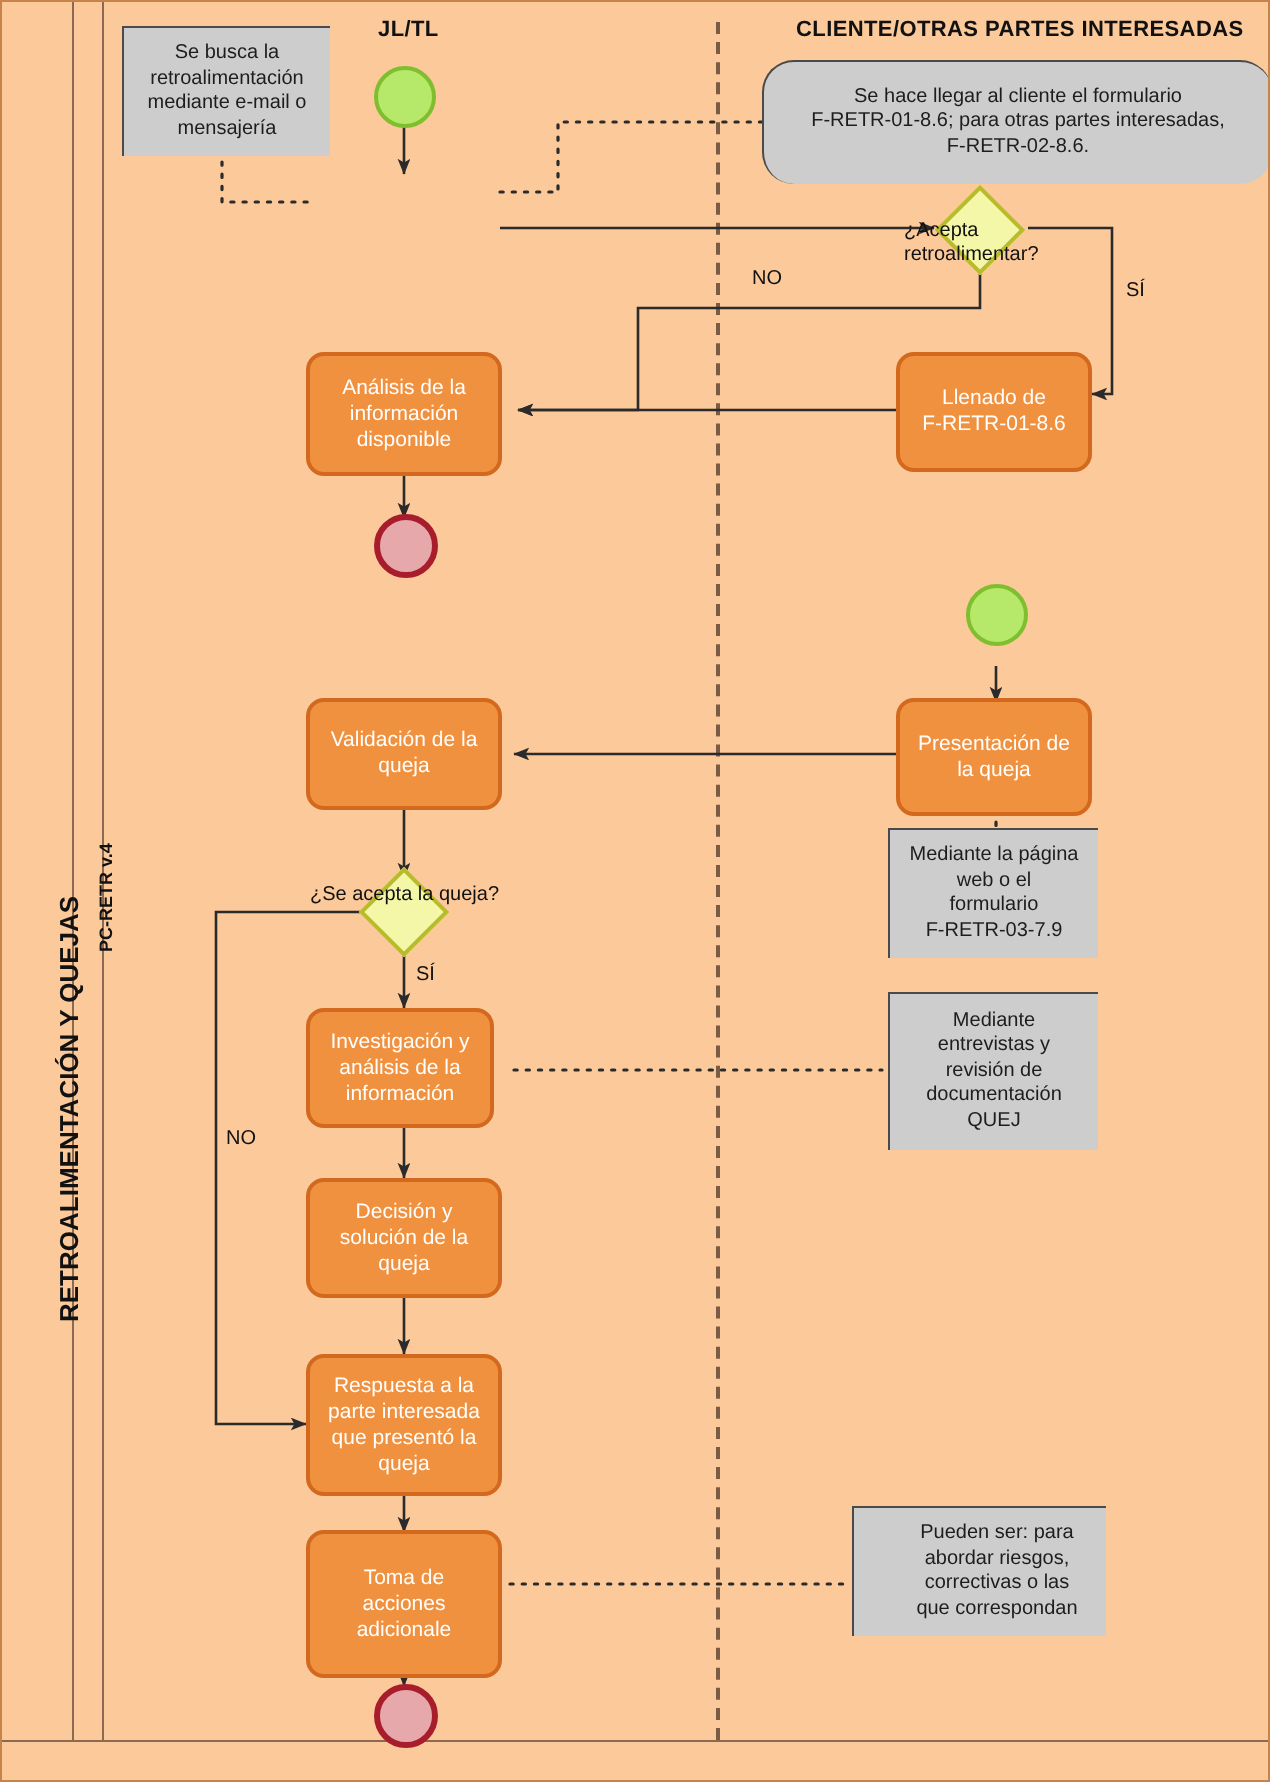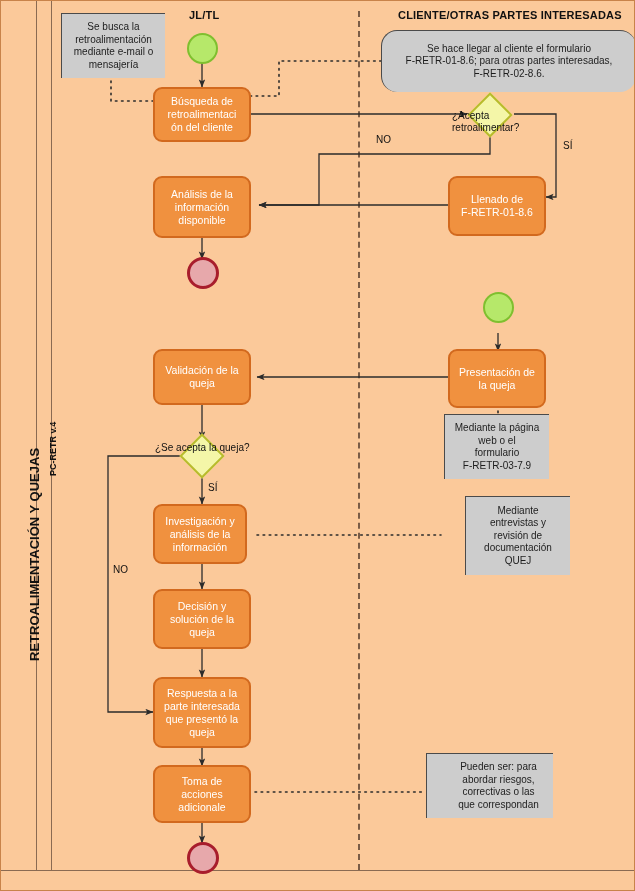--- a/index.html
+++ b/index.html
@@ -167,27 +167,20 @@
       <path d="M256,534 L440,534"></path>
       <path d="M254,791 L423,791"></path>
     </g>
   </svg>
 
   <div class="startev" style="left:186px;top:32px;width:31px;height:31px;"></div>
   <div class="endev" style="left:186px;top:256px;width:32px;height:32px;"></div>
   <div class="startev" style="left:482px;top:291px;width:31px;height:31px;"></div>
   <div class="endev" style="left:186px;top:841px;width:32px;height:32px;"></div>
 
-  <div class="task" style="left:152px;top:86px;width:98px;height:55px;">
-    <span>
-      <span>Búsqueda de</span>
-      <span>retroalimentaci</span>
-      <span>ón del cliente</span>
-    </span>
-  </div>
 
   <div class="task" style="left:152px;top:175px;width:98px;height:62px;">
     <span>
       <span>Análisis de la</span>
       <span>información</span>
       <span>disponible</span>
     </span>
   </div>
 
   <div class="task" style="left:447px;top:175px;width:98px;height:60px;">
@@ -229,21 +222,21 @@
 
   <div class="task" style="left:152px;top:676px;width:98px;height:71px;">
     <span>
       <span>Respuesta a la</span>
       <span>parte interesada</span>
       <span>que presentó la</span>
       <span>queja</span>
     </span>
   </div>
 
-  <div class="task" style="left:152px;top:764px;width:98px;height:58px;">
+  <div class="task" style="left:152px;top:764px;width:98px;height:74px;">
     <span>
       <span>Toma de</span>
       <span>acciones</span>
       <span>adicionale</span>
     </span>
   </div>
 
   <div class="gateway" style="left:473px;top:98px;width:32px;height:32px;"></div>
   <div class="gwlabel" style="left:451px;top:109px;width:76px;line-height:12px;">
     <span style="display:block;">¿Acepta</span>
@@ -279,21 +272,21 @@
 
   <div class="note" style="left:443px;top:413px;width:105px;height:65px;">
     <span>
       <span style="display:block;">Mediante la página</span>
       <span style="display:block;">web o el</span>
       <span style="display:block;">formulario</span>
       <span style="display:block;">F-RETR-03-7.9</span>
     </span>
   </div>
 
-  <div class="note" style="left:464px;top:495px;width:105px;height:79px;">
+  <div class="note" style="left:443px;top:495px;width:105px;height:79px;">
     <span>
       <span style="display:block;">Mediante</span>
       <span style="display:block;">entrevistas y</span>
       <span style="display:block;">revisión de</span>
       <span style="display:block;">documentación</span>
       <span style="display:block;">QUEJ</span>
     </span>
   </div>
 
   <div class="note" style="left:425px;top:752px;width:127px;height:65px;padding-left:21px;">

